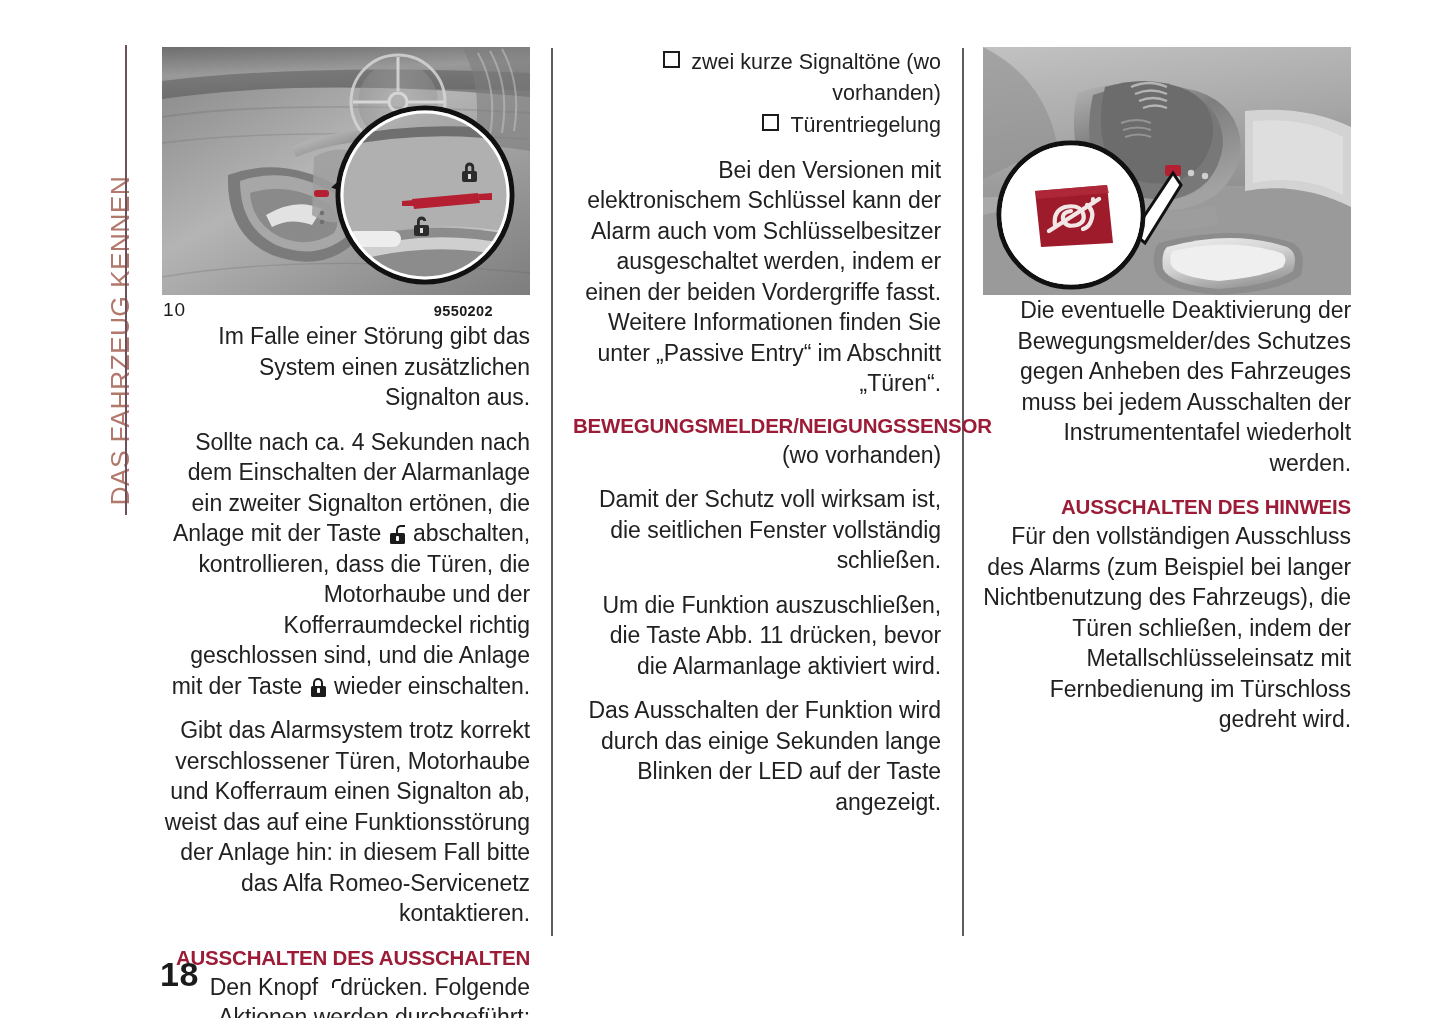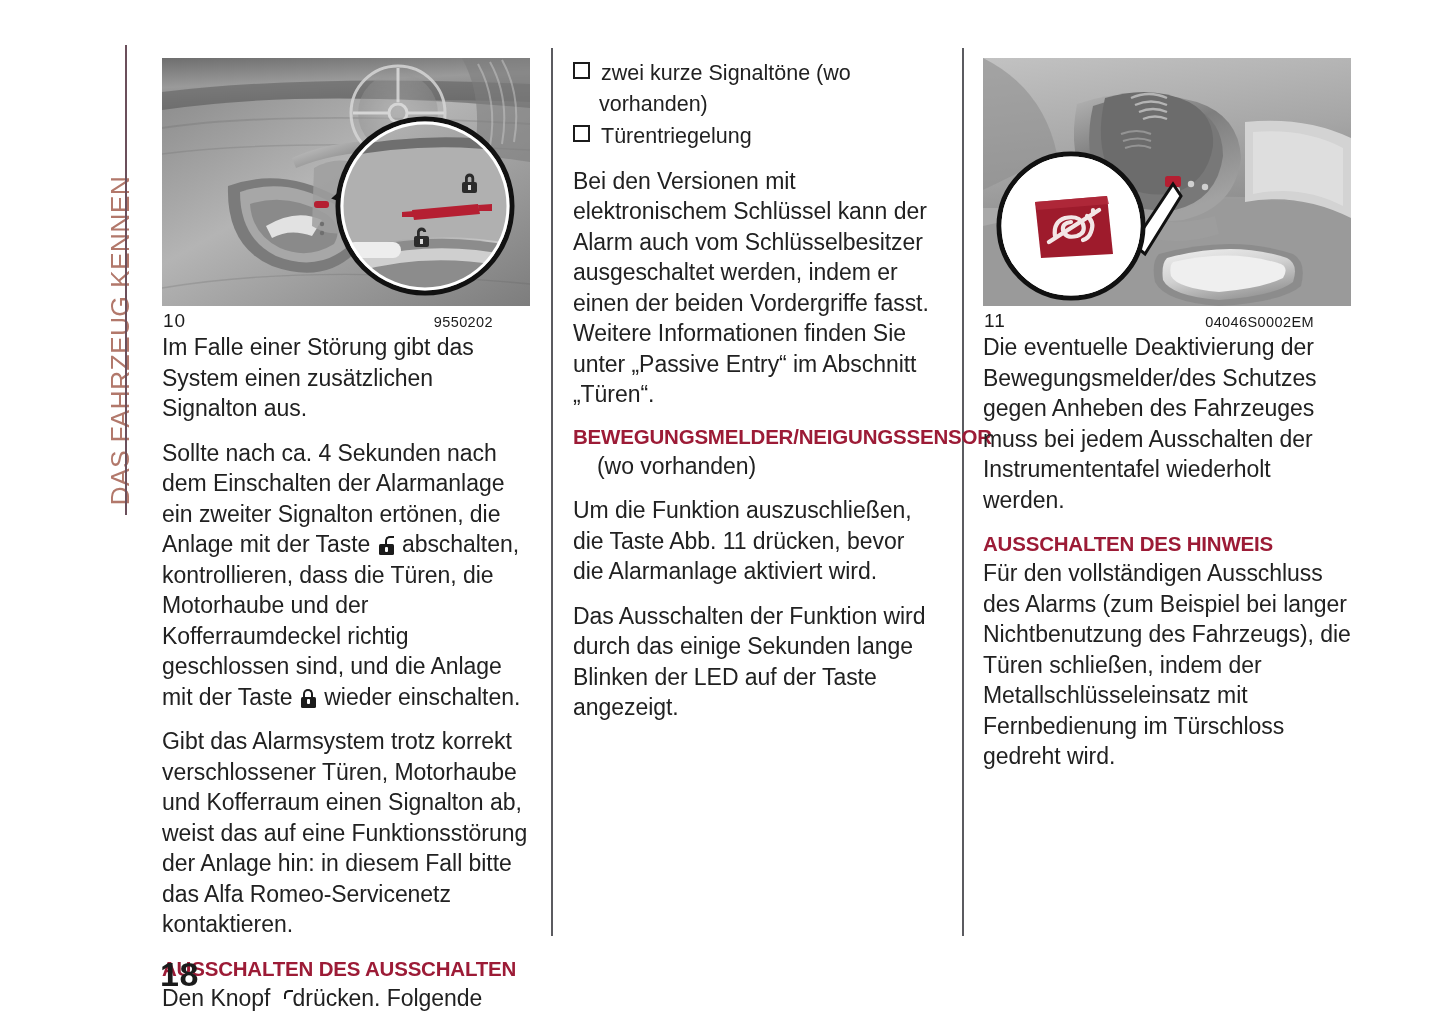--- a/index.html
+++ b/index.html
@@ -49,22 +49,23 @@
   
   #page {
     position: absolute;
     left: 0;
     top: 0;
     width: 1445px;
     height: 1018px;
   }
   .col {
     position: absolute;
-    top: 58px;
+    top: 47px;
     width: 368px;
+    text-align: right;
   }
   #col-1 { left: 162px; }
   #col-2 { left: 573px; }
   #col-3 { left: 983px; }
 
   .col-divider {
     position: absolute;
     top: 48px;
     width: 2px;
     height: 888px;
@@ -89,21 +90,21 @@
     margin-top: 4px;
     padding: 0 1px;
   }
   .fig-num {
     font-size: 19px;
     color: #1b1b1b;
     letter-spacing: 1px;
   }
   .fig-code {
     font-size: 14.5px;
-    font-weight: normal;
+    font-weight: bold;
     color: #1b1b1b;
     letter-spacing: 0.4px;
   }
 
   
   .para {
     font-size: 23px;
     line-height: 30.5px;
     color: #212121;
     margin: 0 0 14px 0;
@@ -343,20 +344,21 @@
     <div class="bullet-group">
       <p class="bullet"><span class="sq"></span><span>zwei kurze Signaltöne (wo vorhanden)</span></p>
       <p class="bullet"><span class="sq"></span><span>Türentriegelung</span></p>
     </div>
 
     <p class="para">Bei den Versionen mit elektronischem Schlüssel kann der Alarm auch vom Schlüsselbesitzer ausgeschaltet werden, indem er einen der beiden Vordergriffe fasst. Weitere Informationen finden Sie unter „Passive Entry“ im Abschnitt „Türen“.</p>
 
     <div class="heading tight">BEWEGUNGSMELDER/NEIGUNGSSENSOR</div>
     <p class="para subtle">(wo vorhanden)</p>
 
+    <p class="para">Damit der Schutz voll wirksam ist, die seitlichen Fenster vollständig schließen.</p>
     <p class="para">Um die Funktion auszuschließen, die Taste Abb. 11 drücken, bevor die Alarmanlage aktiviert wird.</p>
     <p class="para">Das Ausschalten der Funktion wird durch das einige Sekunden lange Blinken der LED auf der Taste angezeigt.</p>
   </div>
 
   <div class="col col-3" id="col-3">
 
     <div class="figure">
       <div class="figure-image">
         <svg width="368" height="248" viewBox="0 0 368 248">
           <defs>
@@ -431,24 +433,20 @@
               <path d="M72 178 Q70 164 82 160 Q96 157 100 166 Q103 175 94 178 Q82 181 80 172 Q79 165 88 164"></path>
               <path d="M104 158 Q112 164 108 174 Q106 180 100 182"></path>
               <path d="M110 156 L110 152"></path>
             </g>
             <line x1="66" y1="184" x2="116" y2="152" stroke="#f3e6e6" stroke-width="4.4" stroke-linecap="round"></line>
           </g>
           <circle cx="88" cy="168" r="72" fill="none" stroke="#111111" stroke-width="5"></circle>
           <circle cx="88" cy="168" r="68" fill="none" stroke="#ffffff" stroke-width="3"></circle>
         </svg>
       </div>
-      <div class="figure-caption-row">
-        <span class="fig-num">11</span>
-        <span class="fig-code">04046S0002EM</span>
-      </div>
     </div>
 
     <p class="para first-para">Die eventuelle Deaktivierung der Bewegungsmelder/des Schutzes gegen Anheben des Fahrzeuges muss bei jedem Ausschalten der Instrumententafel wiederholt werden.</p>
 
     <div class="heading">AUSSCHALTEN DES HINWEIS</div>
 
     <p class="para">Für den vollständigen Ausschluss des Alarms (zum Beispiel bei langer Nichtbenutzung des Fahrzeugs), die Türen schließen, indem der Metallschlüsseleinsatz mit Fernbedienung im Türschloss gedreht wird.</p>
   </div>
 
   <div id="page-number">18</div>

